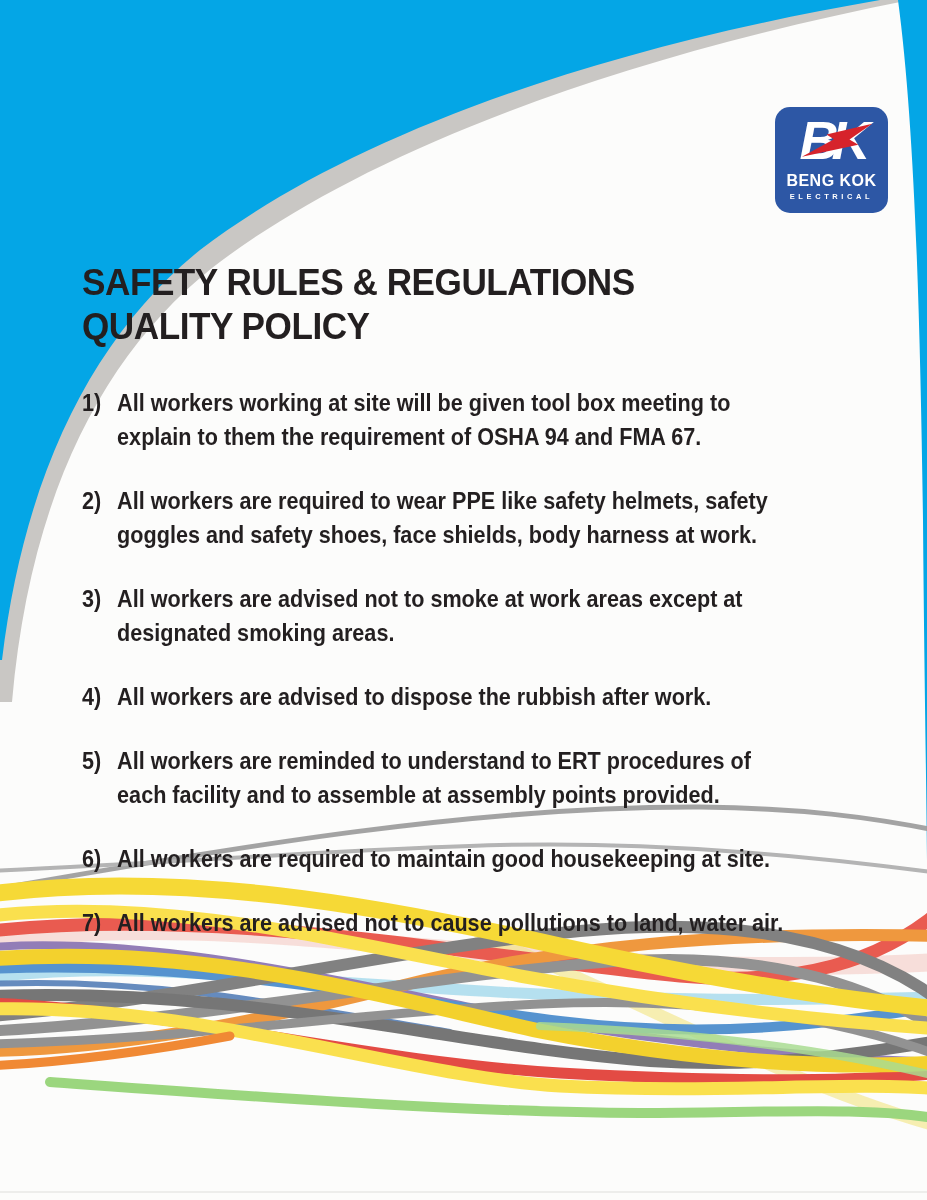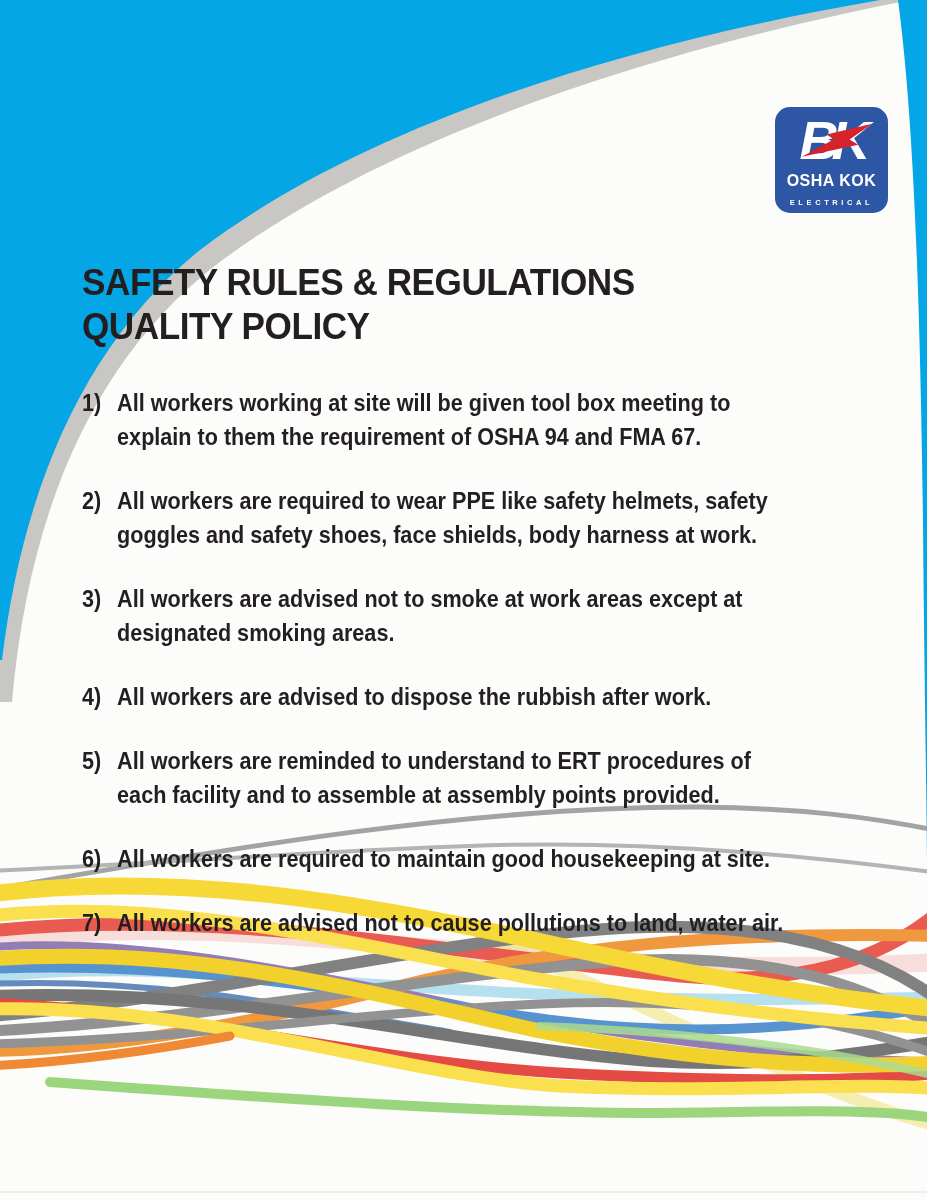--- a/index.html
+++ b/index.html
@@ -19,21 +19,21 @@
     color:#ffffff;
   }
   .logo-mono-wrap { position:relative; width:100%; height:64px; }
   .logo-mono {
     position:absolute; left:0; right:0; top:2px; text-align:center;
     font-size:54px; font-weight:700; font-style:italic; line-height:62px;
     letter-spacing:-7px; color:#ffffff;
   }
   .logo-bolt { position:absolute; left:6px; top:4px; width:101px; height:58px; }
   .logo-name { font-size:16px; font-weight:700; letter-spacing:0.5px; line-height:18px; margin-top:1px; }
-  .logo-sub { font-size:7.5px; font-weight:700; letter-spacing:3.6px; line-height:10px; margin-top:8px; }
+  .logo-sub { font-size:7.5px; font-weight:700; letter-spacing:3.6px; line-height:10px; margin-top:2px; }
 
   
   .title {
     position:absolute; left:82px; top:261px; width:700px;
     font-size:37px; font-weight:700; color:var(--text-black,#231f20);
     line-height:44px; letter-spacing:-0.5px;
     transform:scaleX(0.95); transform-origin:left top;
   }
 
   
@@ -90,21 +90,21 @@
     <line x1="0" y1="1192" x2="927" y2="1192" stroke-width="1.5" style="stroke:var(--bottom-edge-line)"></line>
   </svg>
 
   <div class="logo">
     <div class="logo-mono-wrap">
       <div class="logo-mono">BK</div>
       <svg class="logo-bolt" viewBox="0 0 120 100" preserveAspectRatio="none" aria-hidden="true">
         <polygon points="30,0 2,50 14,50 6,98 42,38 28,38" transform="translate(86,2) rotate(42)" style="fill:var(--logo-red)"></polygon>
       </svg>
     </div>
-    <div class="logo-name">OSHA KOK</div>
+    <div class="logo-name">BENG KOK</div>
     <div class="logo-sub">ELECTRICAL</div>
   </div>
 
   <div class="title">
     <div>SAFETY RULES &amp; REGULATIONS</div>
     <div>QUALITY POLICY</div>
   </div>
 
   <div class="rules">
     <div class="rule">

